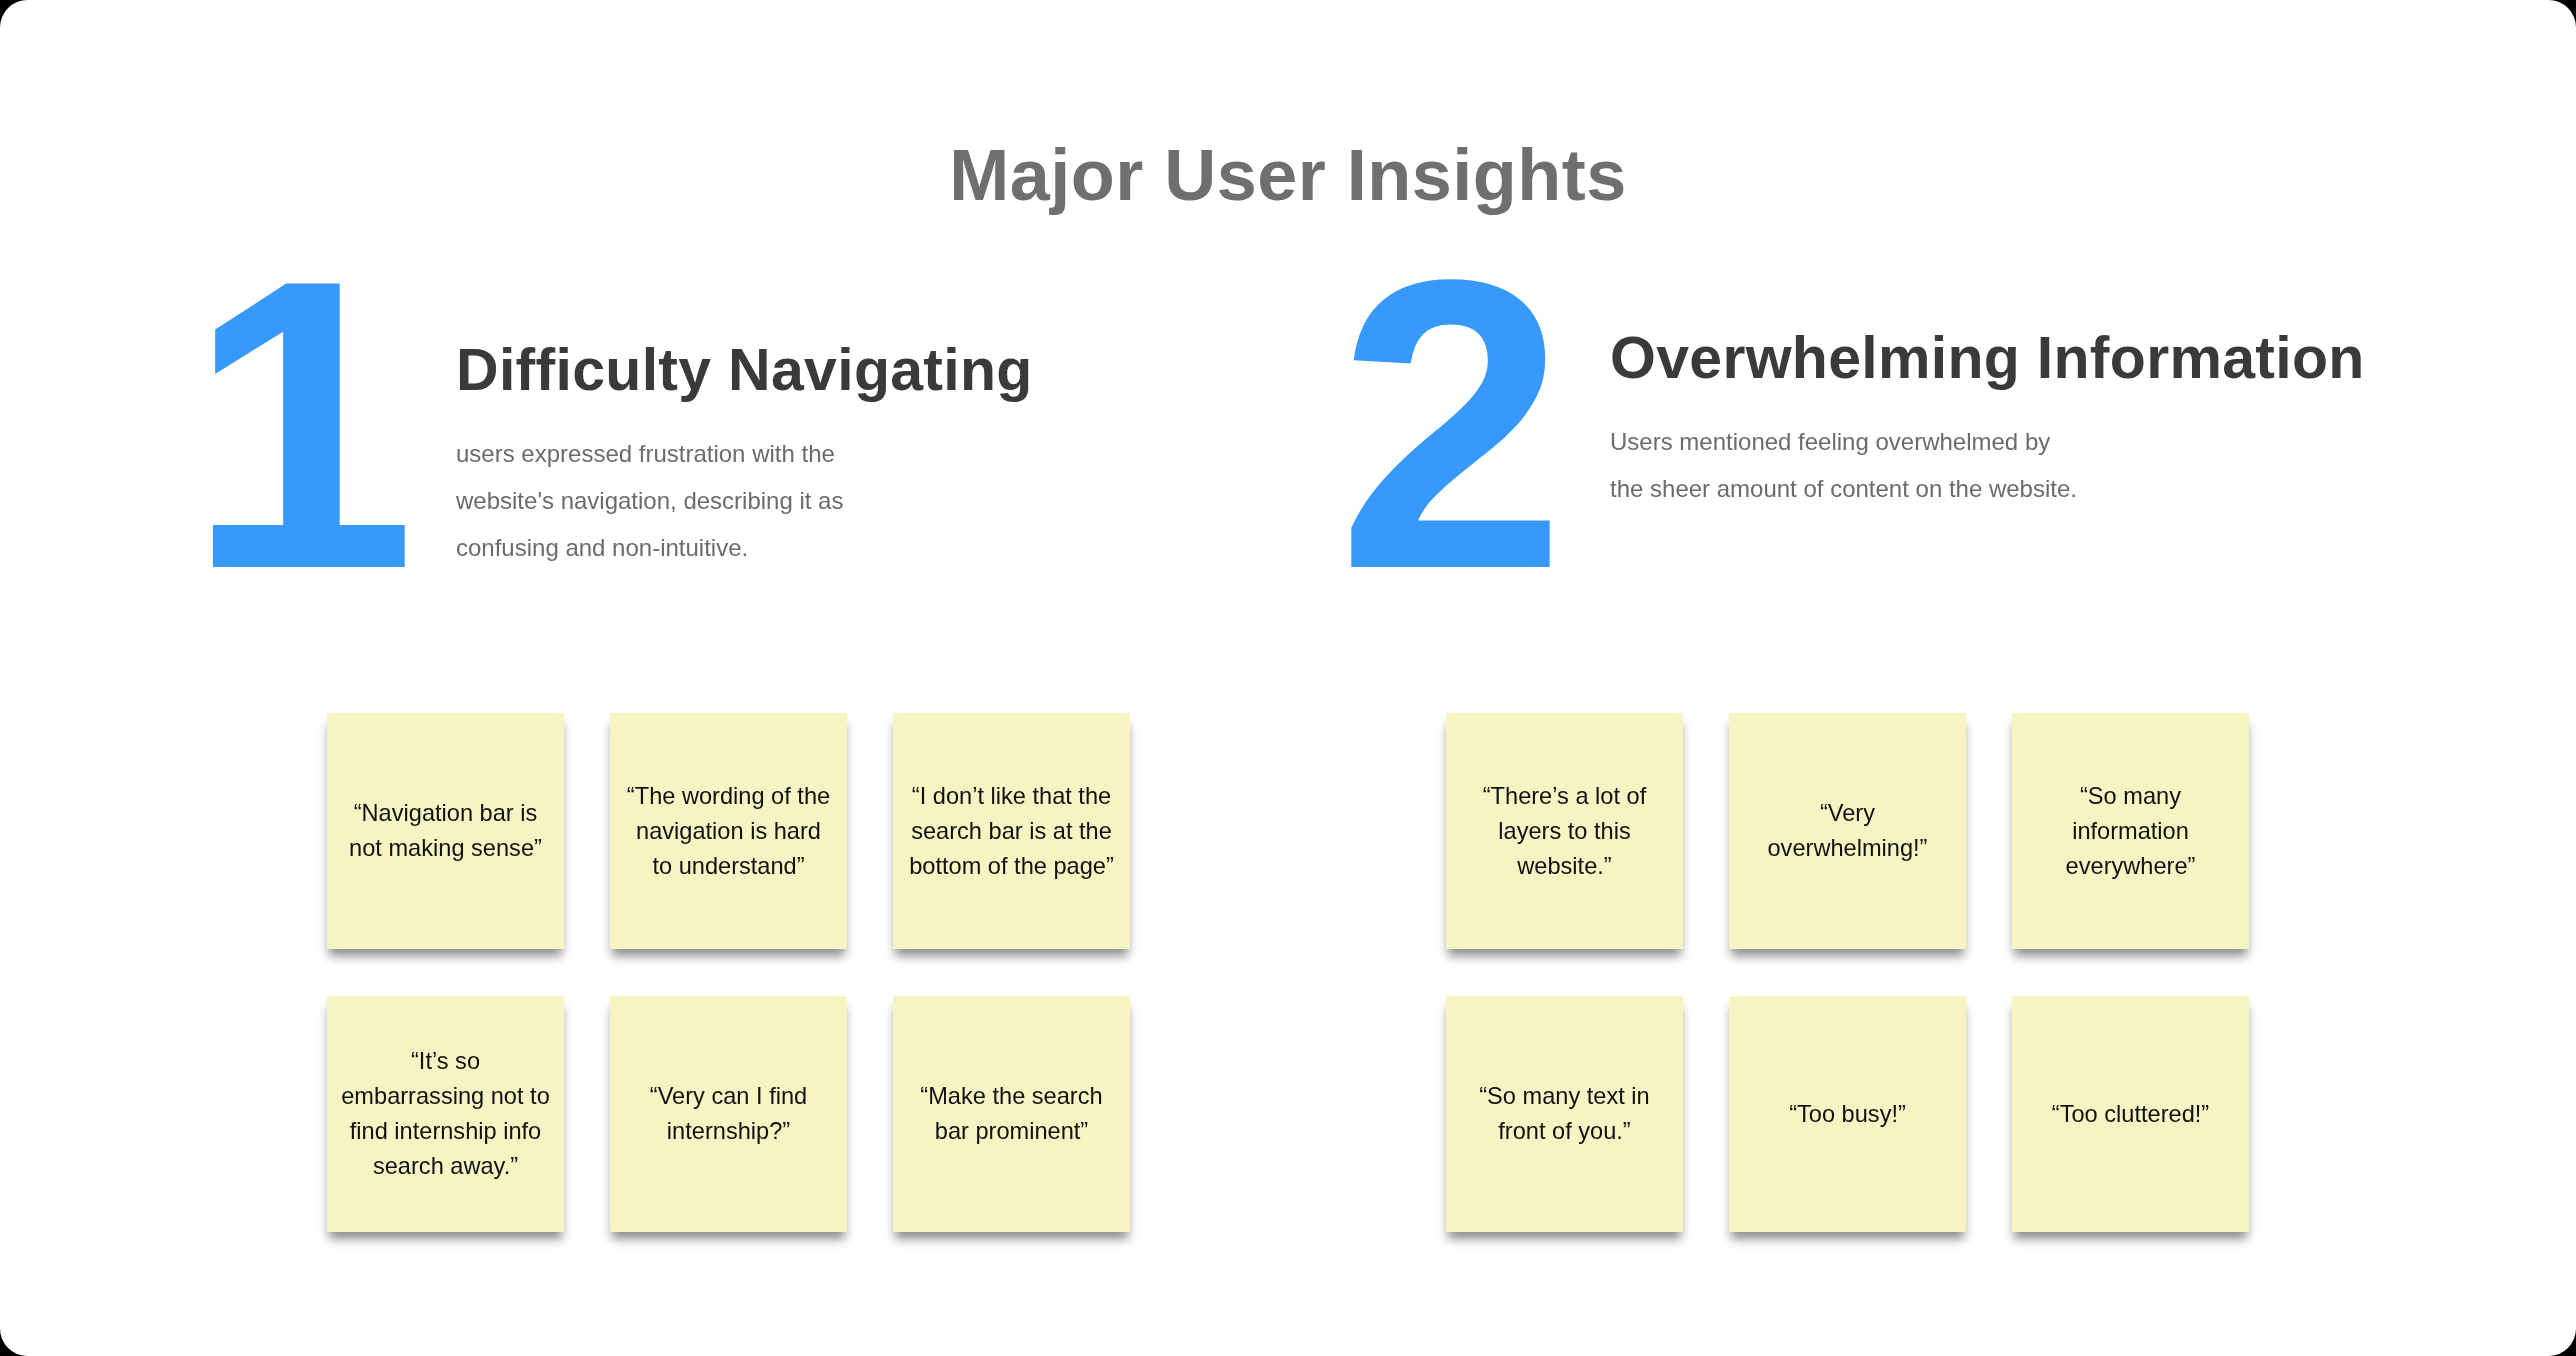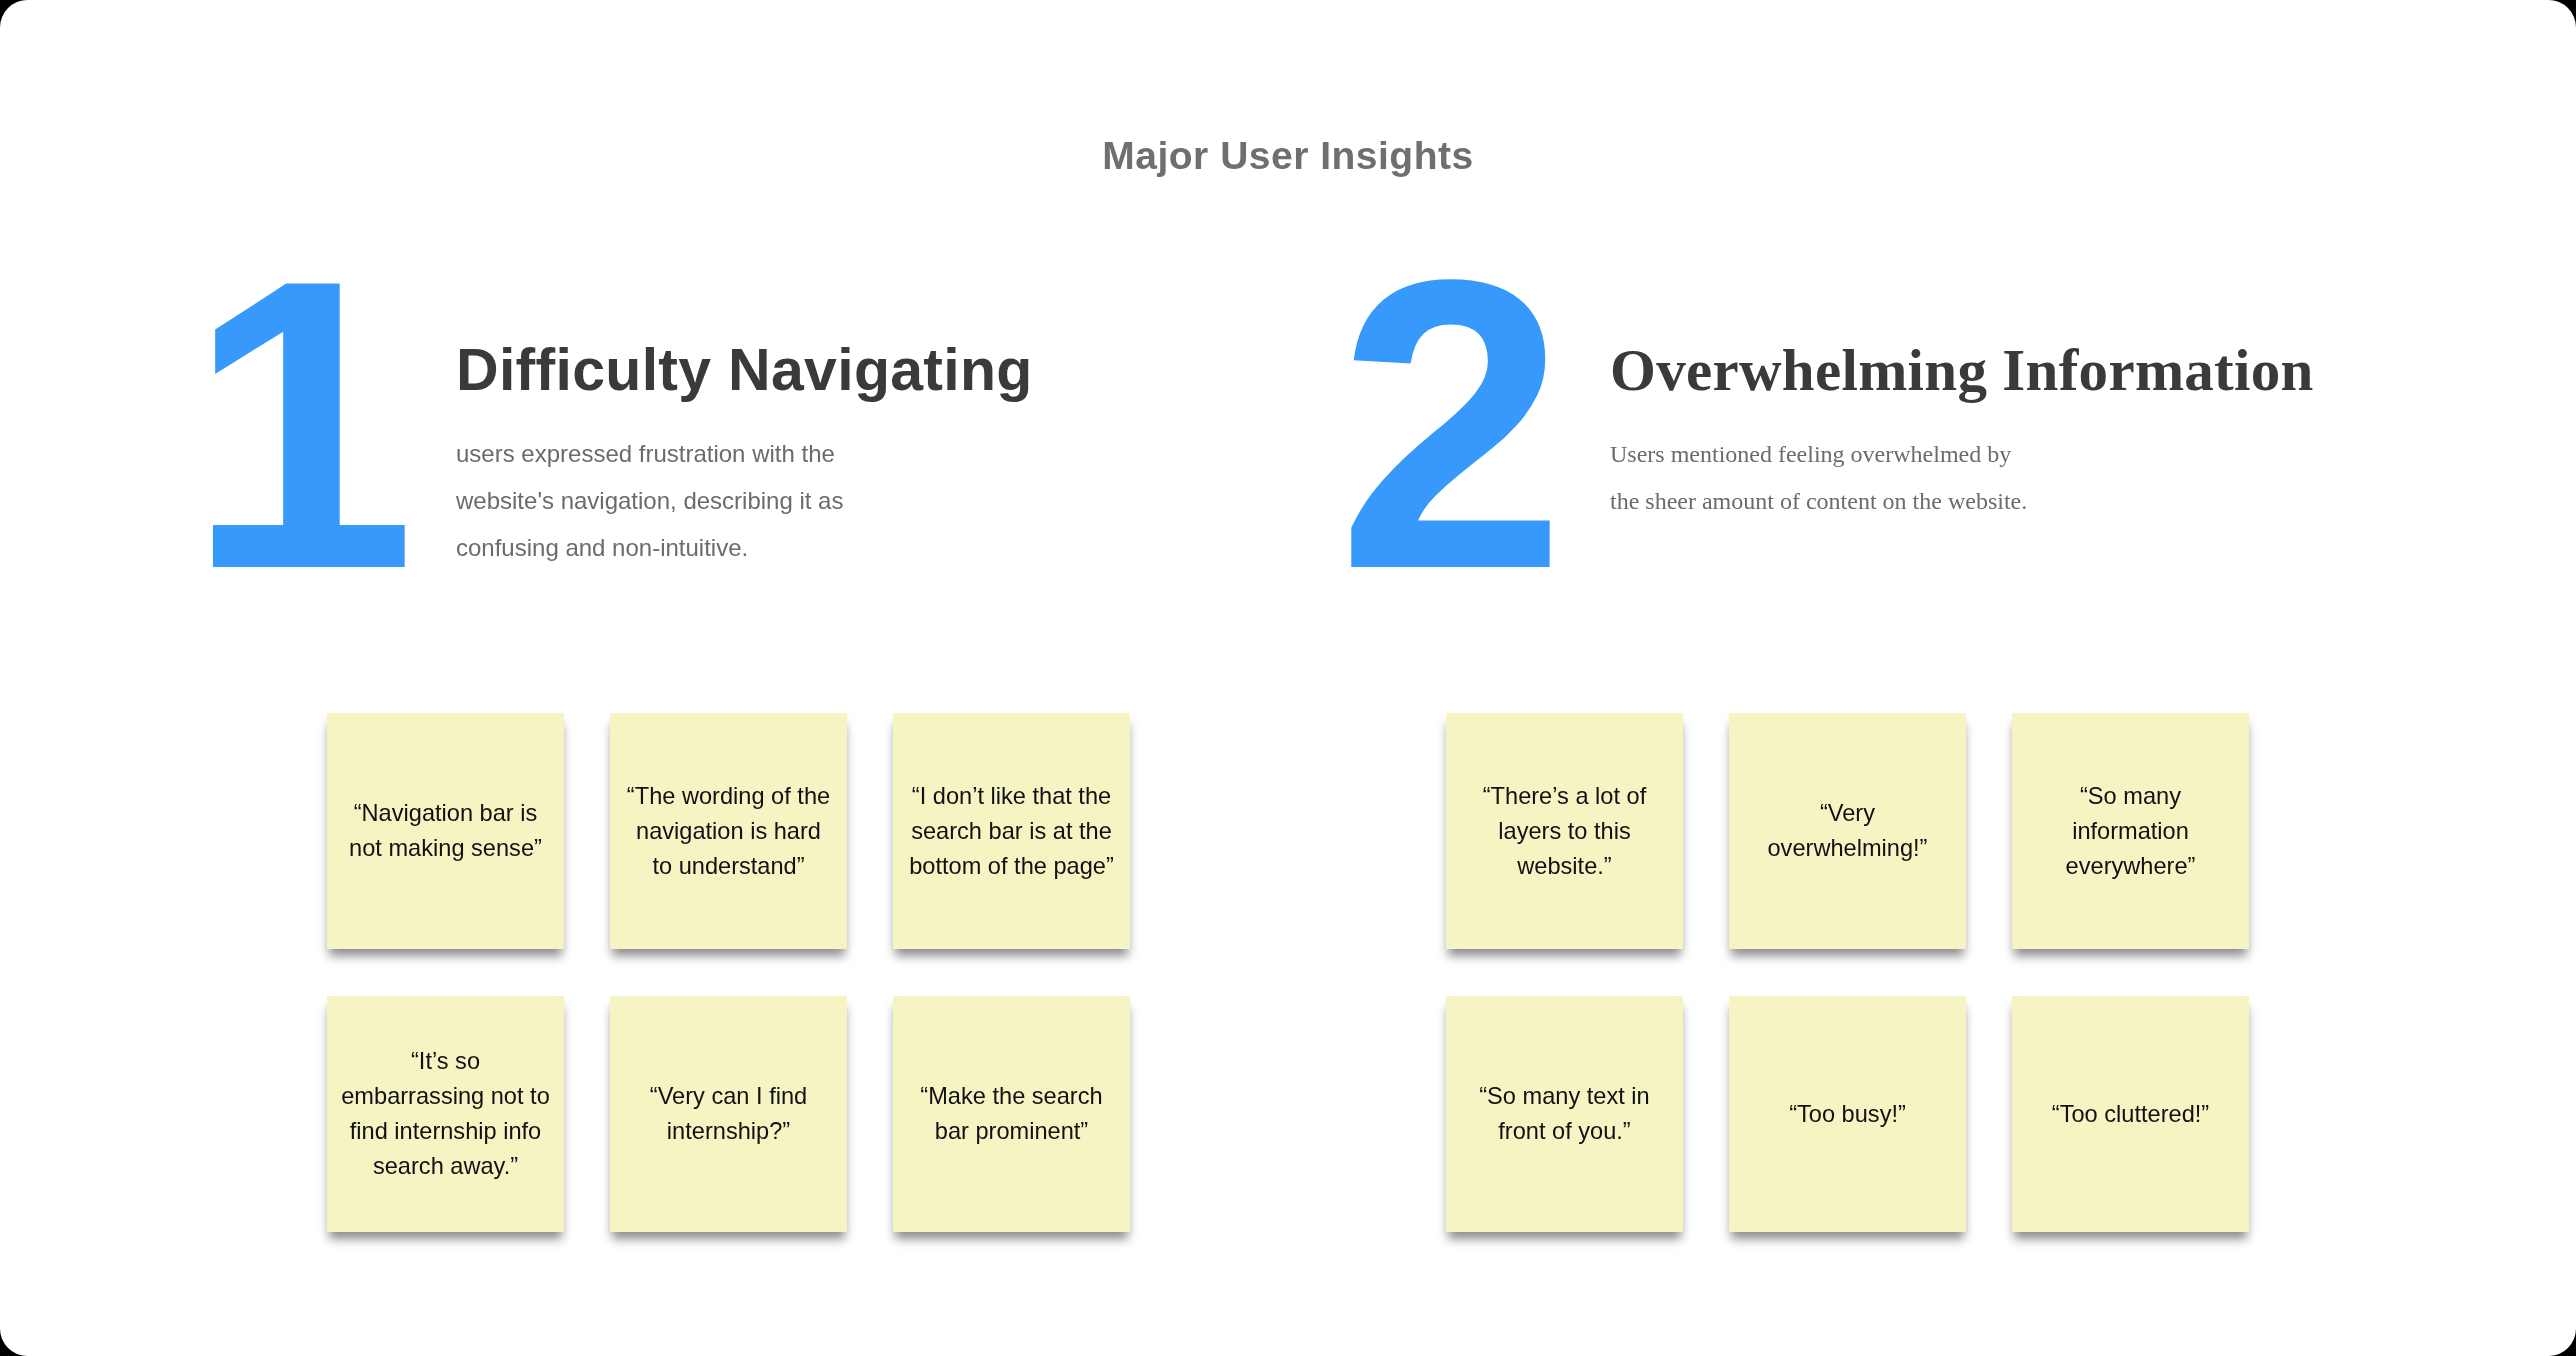--- a/index.html
+++ b/index.html
@@ -16,38 +16,38 @@
     background: #FFFFFF;
     border-radius: 27.5px;
     overflow: hidden;
   }
   .slide-title {
     position: absolute;
     top: 134px;
     left: 0;
     width: 100%;
     text-align: center;
-    font-size: 39px;
+    font-size: 72px;
     font-weight: bold;
     color: #6F6F6F;
     letter-spacing: 0.5px;
   }
   .big-number {
     position: absolute;
     font-size: 412px;
     line-height: 1;
     font-weight: bold;
     color: #3699FB;
     user-select: none;
   }
   .num-1 { left: 187px;  top: 218px; }
   .num-2 { left: 1337px; top: 218px; }
   .section-text { position: absolute; }
   .sec1-text { left: 456px;  top: 336px; width: 609px; }
-  .sec2-text { left: 1610px; top: 336px; width: 785px; font-family: Liberation Serif, serif; }
+  .sec2-text { left: 1610px; top: 324px; width: 785px; }
   .section-heading {
     font-size: 59px;
     font-weight: bold;
     color: #3A3A3A;
     margin: 0 0 25.5px 0;
     letter-spacing: 0.3px;
   }
   .section-desc {
     font-size: 24px;
     line-height: 47px;

